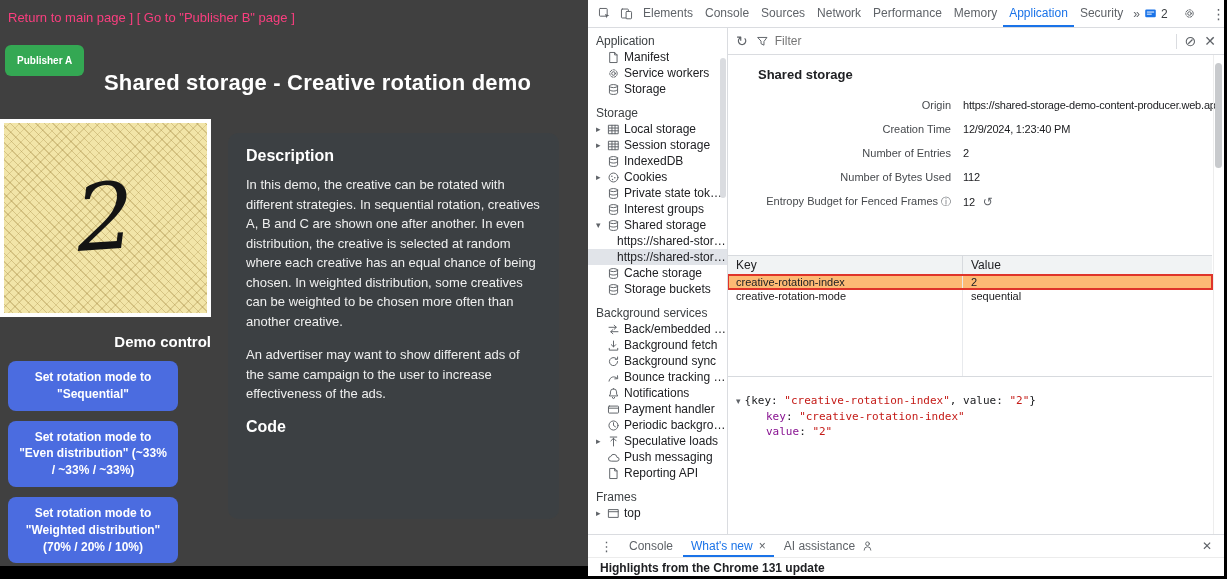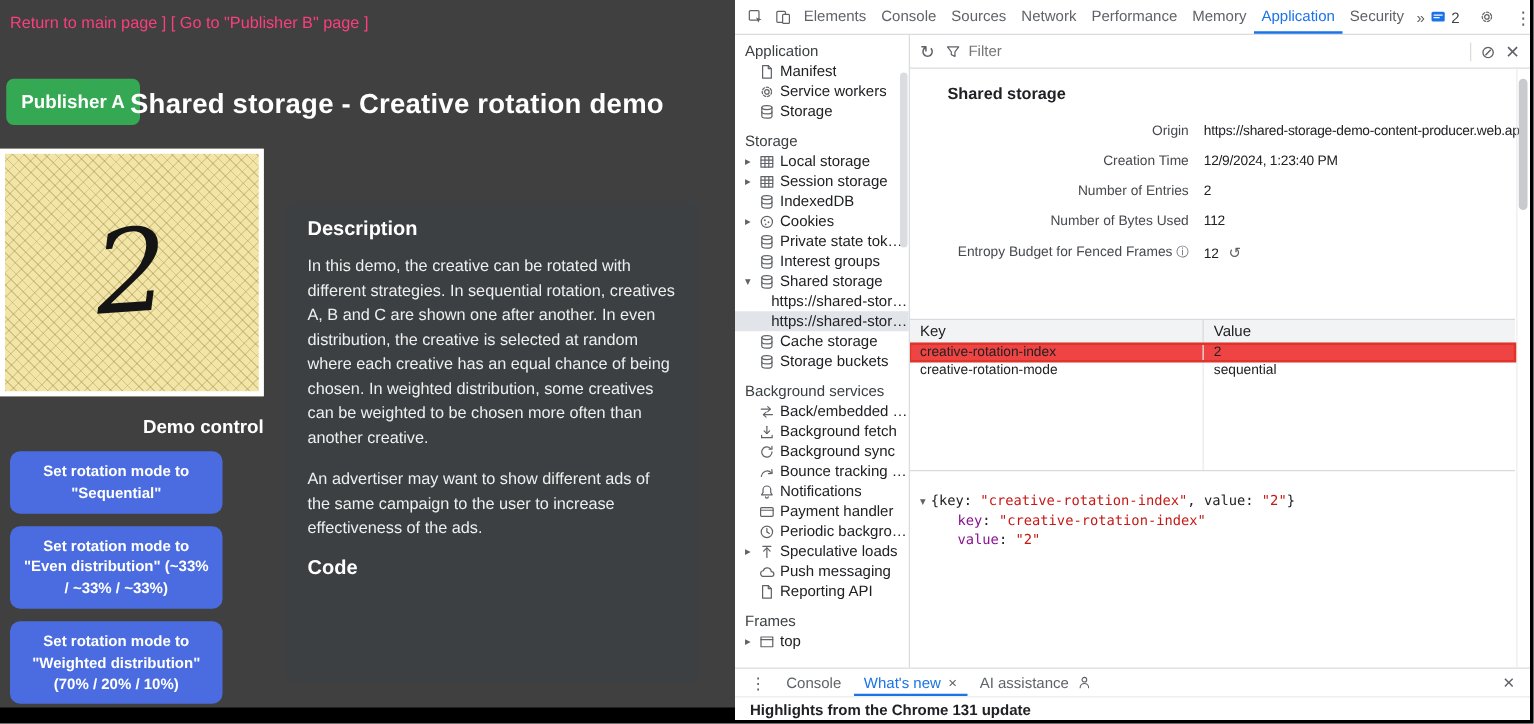--- a/index.html
+++ b/index.html
@@ -3,33 +3,33 @@
 <meta charset="utf-8">
 <style>
   * { margin:0; padding:0; box-sizing:border-box; }
   html,body { width:1227px; height:579px; font-family:"Liberation Sans",sans-serif; }
   #app { position:relative; width:1227px; height:579px; background:#000; overflow:hidden; }
 
   
   .page { position:absolute; left:0; top:0; width:588px; height:566px; background:#404040; color:#fff; overflow:hidden; }
   .top-links { position:absolute; left:8px; top:10px; font-size:13px; color:#fb3e7f; white-space:nowrap; }
   .top-links a { color:#fb3e7f; text-decoration:none; }
-  .pub-badge { position:absolute; left:5px; top:63px; background:#34a853; color:#fff; font-weight:bold; font-size:15px; padding:10px 12px; border-radius:6px; }
+  .pub-badge { position:absolute; left:5px; top:45px; background:#34a853; color:#fff; font-weight:bold; font-size:10px; padding:10px 12px; border-radius:6px; }
   .page-title { position:absolute; left:104px; top:70px; font-size:22px; font-weight:bold; letter-spacing:.2px; }
   .creative { position:absolute; left:0; top:119px; width:211px; height:198px; border:4px solid #fff; background-color:#f2e5a8;
     background-image:
       repeating-linear-gradient(45deg, rgba(146,116,44,.30) 0 1px, transparent 1px 6px),
       repeating-linear-gradient(-45deg, rgba(146,116,44,.22) 0 1px, transparent 1px 7px);
     display:flex; align-items:center; justify-content:center; }
   .creative-digit { font-family:"DejaVu Serif",serif; font-style:italic; font-size:92px; color:#141414; line-height:1; transform:rotate(-4deg); }
   .demo-title { position:absolute; left:0; top:333px; width:211px; text-align:right; font-weight:bold; font-size:15px; }
   .btn-col { position:absolute; left:8px; top:361px; width:170px; display:flex; flex-direction:column; gap:10px; }
   .blue-btn { display:block; width:100%; background:#4b6ce0; border:none; border-radius:8px; color:#fff; font-family:inherit;
     font-weight:bold; font-size:12px; line-height:1.4; padding:8px 8px; text-align:center; cursor:pointer; }
-  .desc { position:absolute; left:228px; top:133px; width:331px; height:386px; background:#3c4043; border-radius:10px; padding:14px 18px;margin-top:28px; }
+  .desc { position:absolute; left:228px; top:133px; width:331px; height:386px; background:#3c4043; border-radius:10px; padding:14px 18px; }
   .desc h3 { font-size:16px; margin:0 0 10px 0; }
   .desc p { font-size:13px; line-height:1.5; color:#efefef; margin:0 0 14px 0; }
   .desc .code-h { margin-top:4px; }
   .desc ul { margin:0 0 0 20px; font-size:13px; line-height:1.5; color:#efefef; }
   .desc a { color:#ee72c4; text-decoration:none; }
 
   
   .devtools { position:absolute; left:588px; top:0; width:636px; height:576px; background:#fff; color:#202124; font-size:12px;
     display:flex; flex-direction:column; }
   .tabbar { flex:0 0 27px; display:flex; align-items:center; border-bottom:1px solid #dadce0; padding:0 5px; }
@@ -71,21 +71,21 @@
   .info-ic { color:#5f6368; margin-left:3px; font-size:10px; }
   .hist-ic { color:#5f6368; margin-left:8px; font-size:12px; }
 
   .kvtable { margin-top:46px; border-top:1px solid #d7dade; font-size:11px; }
   .thead { display:flex; background:#f1f3f4; border-bottom:1px solid #d7dade; height:19px; line-height:19px; font-size:12px; }
   .th-key { width:235px; flex:0 0 235px; padding-left:8px; border-right:1px solid #d7dade; }
   .th-val { flex:1; padding-left:8px; }
   .trow { display:flex; height:14px; line-height:14px; }
   .td-key { width:235px; flex:0 0 235px; padding-left:8px; border-right:1px solid #e8eaed; overflow:hidden; }
   .td-val { flex:1; padding-left:8px; }
-  .trow.hl { background:#ef4444; outline:2px solid #df342a; outline-offset:-1px; position:relative; z-index:2; }
+  .trow.hl { background:#fdba74; outline:2px solid #df342a; outline-offset:-1px; position:relative; z-index:2; }
   .tfill { height:74px; border-bottom:1px solid #d7dade; display:flex; }
   .tfill .fk { width:235px; flex:0 0 235px; border-right:1px solid #e8eaed; }
 
   .preview { font-family:"DejaVu Sans Mono",monospace; font-size:11px; padding:16px 0 0 8px; color:#202124; }
   .pv-line { line-height:15px; white-space:nowrap; }
   .pv-sub { padding-left:30px; }
   .tw2 { font-size:9px; color:#5f6368; margin-right:4px; font-family:"Liberation Sans",sans-serif; }
   .pname { color:#881391; }
   .pstr { color:#c41a16; }
 

